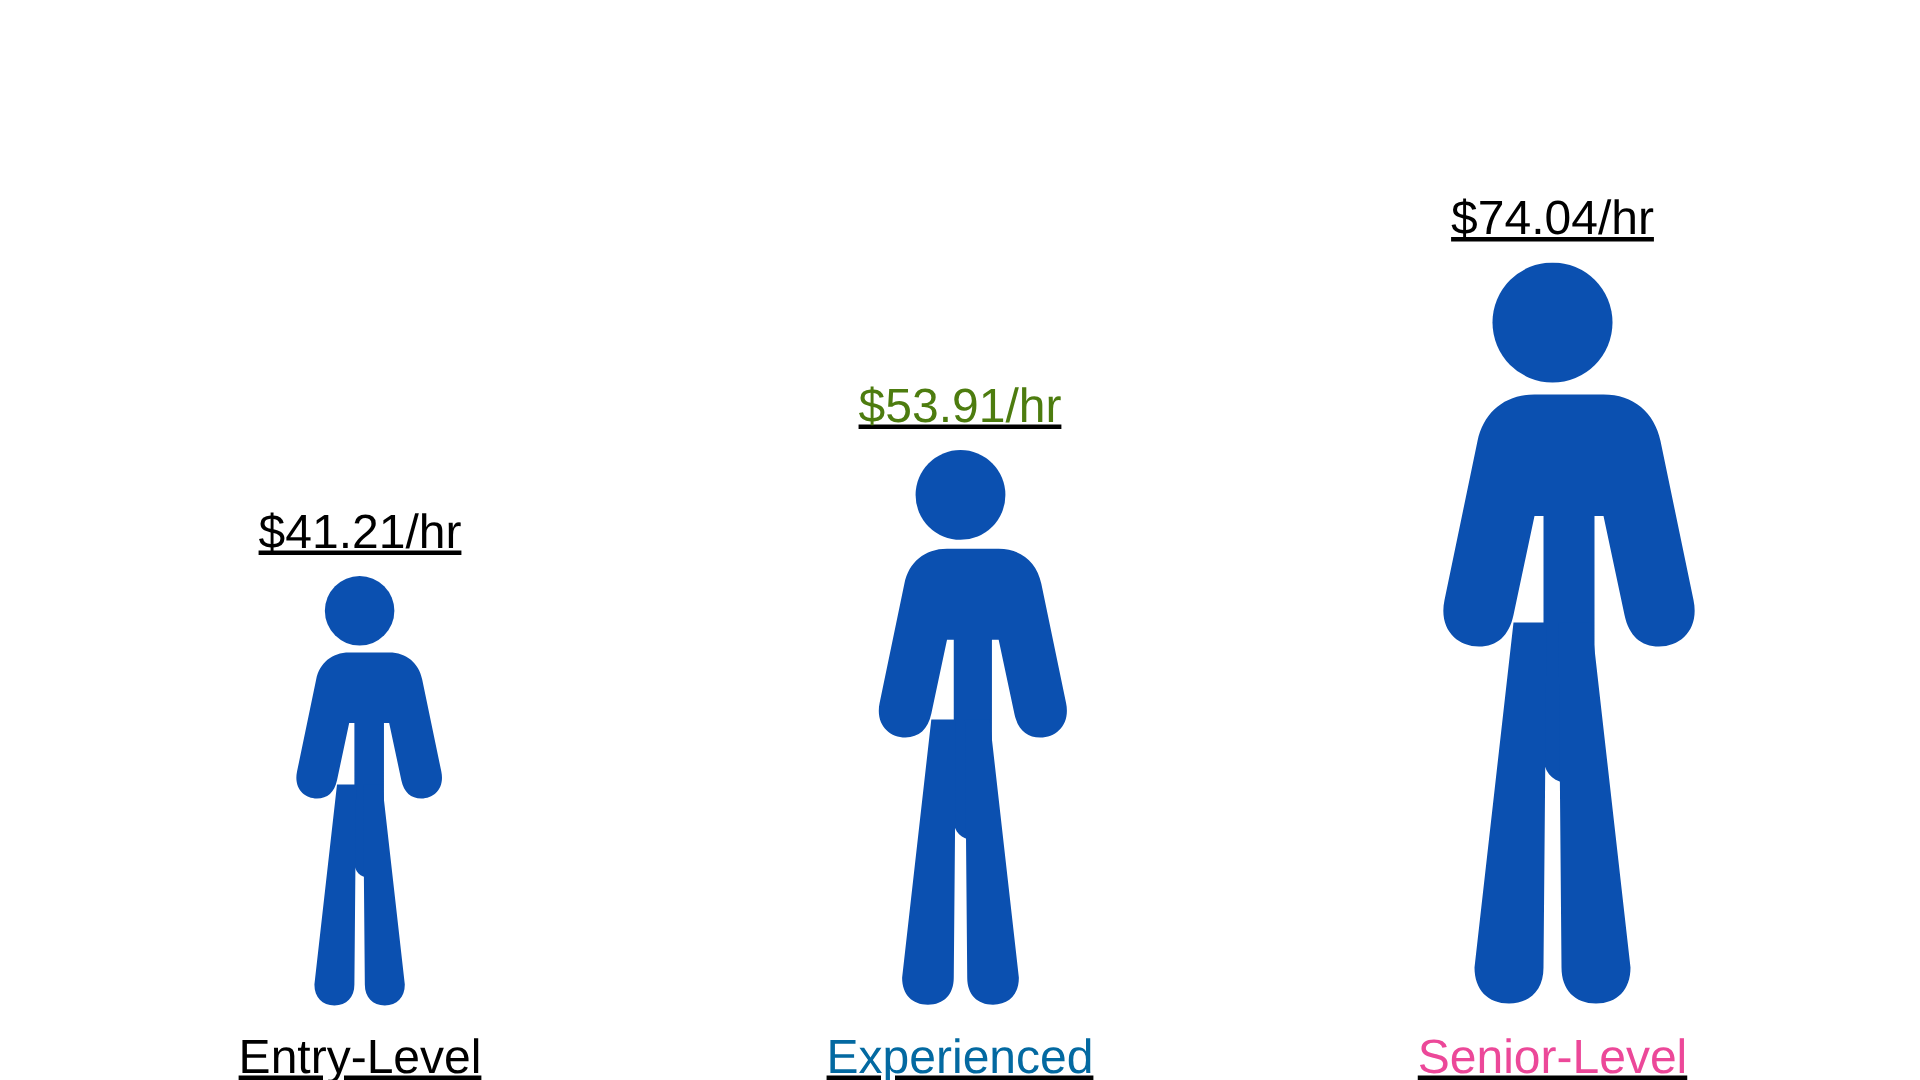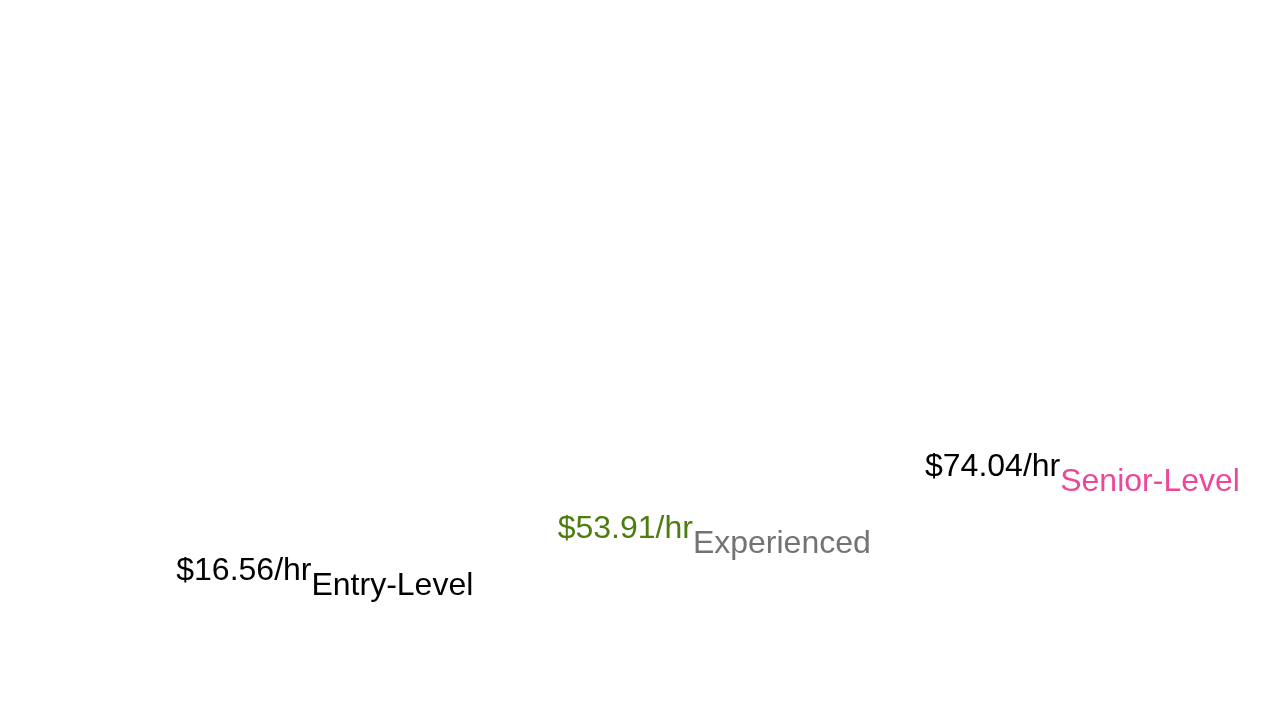--- a/index.html
+++ b/index.html
@@ -21,23 +21,24 @@
     width: 1280px;
     height: 720px;
     background: #ffffff;
   }
 
   
   .pictogram-column {
     position: absolute;
     bottom: 0;
     display: flex;
-    flex-direction: row;
+    flex-direction: column;
     align-items: center;
     justify-content: flex-start;
+    text-decoration: underline;
   }
 
   .value-label {
     color: #000000;
     font-size: 32px;
     line-height: 1;
     white-space: nowrap;
     text-align: center;
     margin-bottom: 14px;
   }
@@ -61,21 +62,21 @@
     text-align: center;
     margin-top: 16px;
   }
 </style>
 </head>
 <body>
 
 <div id="chart-canvas" style="background: rgb(255, 255, 255);">
 
   <div class="pictogram-column" id="col-0" style="left: 176.258px; width: 127.485px; bottom: 0px;">
-    <div class="value-label" style="color: rgb(0, 0, 0);">$16.56/hr</div>
+    <div class="value-label" style="color: rgb(0, 0, 0);">$41.21/hr</div>
     <div class="figure-wrap" id="fig-0" style="width: 127.485px; height: 288px;">
       <svg viewBox="0 0 220 497" preserveAspectRatio="xMidYMax meet" xmlns="http://www.w3.org/2000/svg" aria-hidden="true">
         <g fill="#0B50B0">
 
           <circle cx="110" cy="40" r="40"></circle>
 
           <path d="M110 88
                    h34
                    c20 0 34 12 38 31
                    l22 106
@@ -151,21 +152,21 @@
                    z"></path>
           <path d="M114 240
                    h22
                    l26 230
                    c0 15 -9 24 -23 24
                    c-14 0 -23 -9 -23 -24
                    z"></path>
         </g>
       </svg>
     </div>
-    <div class="category-label" style="color: #737373;">Experienced</div>
+    <div class="category-label" style="color: #0369a1;">Experienced</div>
   </div>
 
   <div class="pictogram-column" id="col-2" style="left: 925px; width: 220px; bottom: 0px;">
     <div class="value-label" style="color: rgb(0, 0, 0);">$74.04/hr</div>
     <div class="figure-wrap" id="fig-2" style="width: 220px; height: 497px;">
       <svg viewBox="0 0 220 497" preserveAspectRatio="xMidYMax meet" xmlns="http://www.w3.org/2000/svg" aria-hidden="true">
         <g fill="#0B50B0">
           <circle cx="110" cy="40" r="40"></circle>
           <path d="M110 88
                    h34

